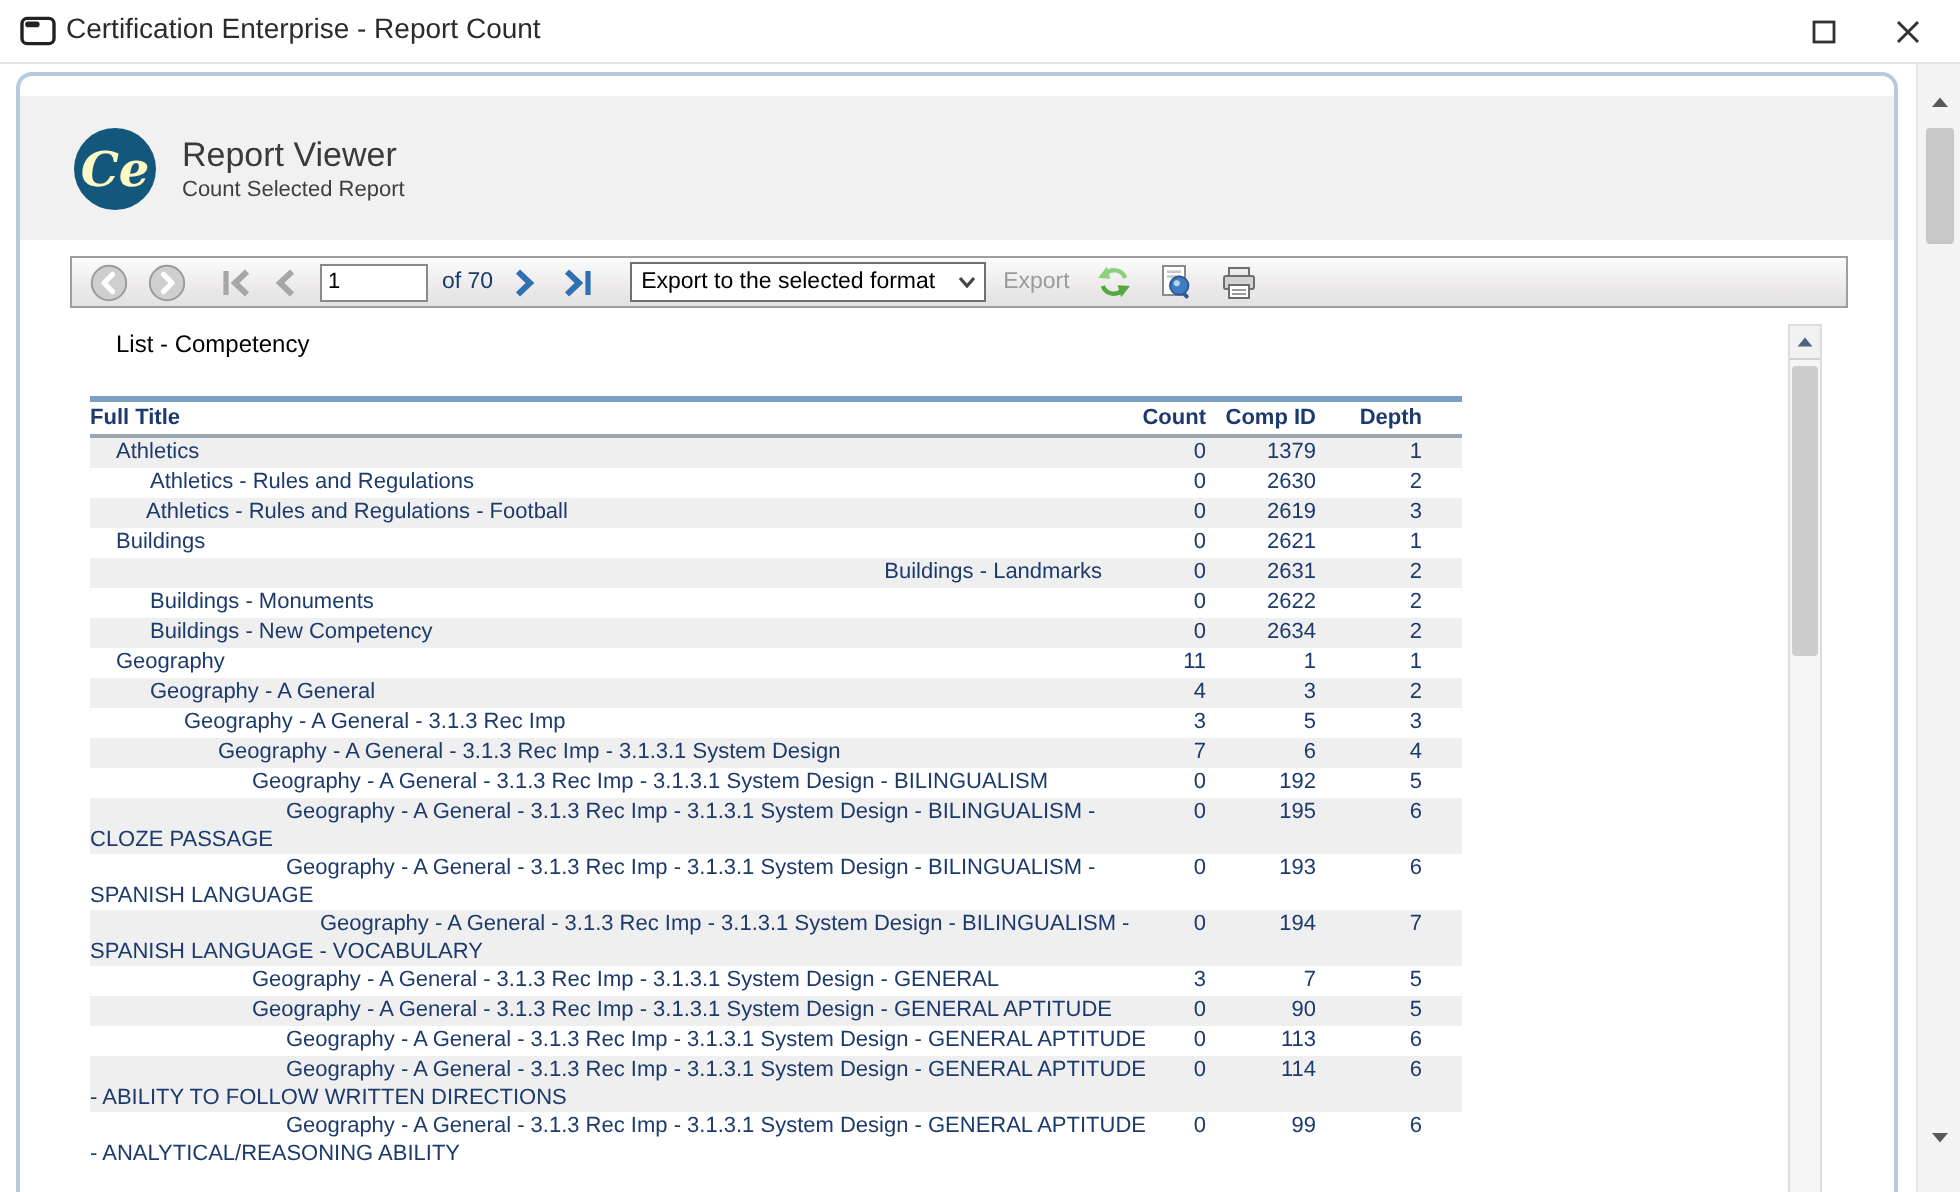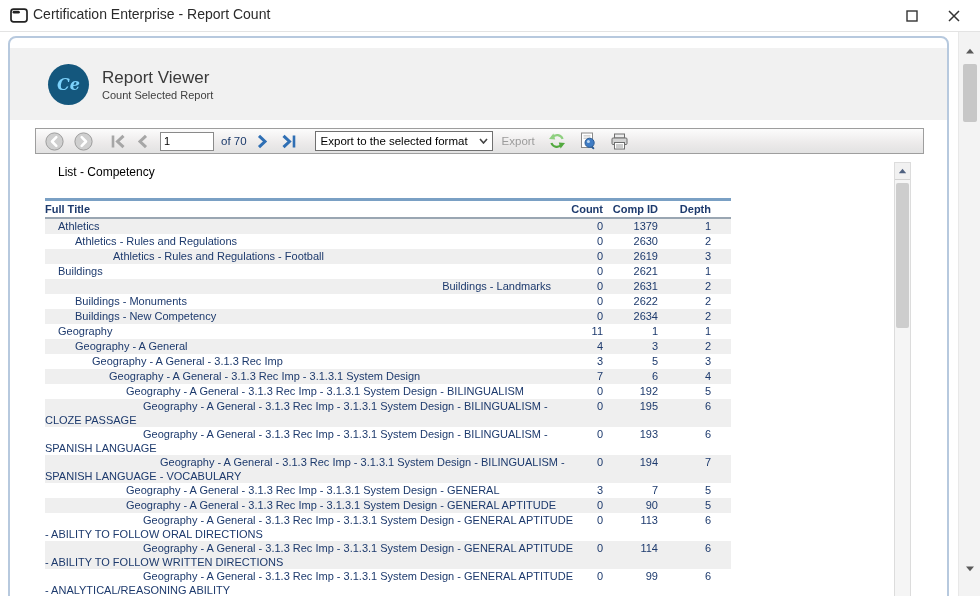--- a/index.html
+++ b/index.html
@@ -18,23 +18,23 @@
   
   .win-scrollbar{position:absolute;left:958px;top:32px;width:22px;height:564px;background:#f3f3f3;border-left:1px solid #e8e8e8;}
   .ws-btn{position:absolute;left:2px;width:18px;height:18px;display:flex;align-items:center;justify-content:center;background:#f3f3f3;}
   .ws-up{top:10px;}
   .ws-down{top:528px;}
   .ws-thumb{position:absolute;left:4px;top:32px;width:14px;height:58px;background:#c7c7c7;border-radius:2px;}
   
   .dialog{position:absolute;left:8px;top:36px;width:941px;height:572px;background:#fff;
     border:2px solid #b7c9de;border-radius:8px 8px 0 0;box-sizing:border-box;overflow:hidden;}
   .dialog-header{position:absolute;left:0;top:10px;right:0;height:72px;background:#f1f1f1;display:flex;align-items:center;}
-  .logo{width:41px;height:41px;border-radius:50%;background:#14577d;margin-left:38px;flex:0 0 auto;
-    display:flex;align-items:center;justify-content:center;color:#7dd3fc;
-    font-family:"DejaVu Serif",serif;font-style:italic;font-size:16px;font-weight:bold;}
+  .logo{width:41px;height:41px;border-radius:50%;background:#14577d;margin-left:27px;flex:0 0 auto;
+    display:flex;align-items:center;justify-content:center;color:#fef9c3;
+    font-family:"DejaVu Serif",serif;font-style:italic;font-size:24px;font-weight:bold;}
   .hdr-text{margin-left:13px;}
   .hdr-title{font-size:17px;color:#3a3a3a;line-height:20px;}
   .hdr-sub{font-size:11px;color:#3f3f3f;margin-top:1px;}
   
   .toolbar{position:absolute;left:25px;top:90px;width:889px;height:26px;box-sizing:border-box;
     border:1px solid #9e9e9e;background:linear-gradient(#fcfcfc,#eceaea 60%,#e2e2e2);
     display:flex;align-items:center;padding:0 9px;}
   .nav-ico{display:flex;align-items:center;justify-content:center;cursor:pointer;}
   .page-input{width:46px;height:15px;border:1px solid #8a8a8a;font-size:11px;padding:1px 3px;font-family:"Liberation Sans",sans-serif;}
   .of-label{font-size:11.5px;color:#1b3a6b;margin:0 10px 0 7px;}
@@ -207,21 +207,21 @@
             <div class="c-title">
               <div class="l1" style="padding-left: 30px;">Athletics - Rules and Regulations</div>
             </div>
             <div class="c-count">0</div>
             <div class="c-comp">2630</div>
             <div class="c-depth">2</div>
             <div class="c-pad"></div>
           </div>
           <div class="rrow gray">
             <div class="c-title">
-              <div class="l1" style="padding-left: 68px;">Athletics - Rules and Regulations - Football</div>
+              <div class="l1" style="padding-left: 28px;">Athletics - Rules and Regulations - Football</div>
             </div>
             <div class="c-count">0</div>
             <div class="c-comp">2619</div>
             <div class="c-depth">3</div>
             <div class="c-pad"></div>
           </div>
           <div class="rrow">
             <div class="c-title">
               <div class="l1" style="padding-left: 13px;">Buildings</div>
             </div>
@@ -346,21 +346,20 @@
               <div class="l1" style="padding-left: 81px;">Geography - A General - 3.1.3 Rec Imp - 3.1.3.1 System Design - GENERAL APTITUDE</div>
             </div>
             <div class="c-count">0</div>
             <div class="c-comp">90</div>
             <div class="c-depth">5</div>
             <div class="c-pad"></div>
           </div>
           <div class="rrow">
             <div class="c-title">
               <div class="l1" style="padding-left: 98px;">Geography - A General - 3.1.3 Rec Imp - 3.1.3.1 System Design - GENERAL APTITUDE</div>
-              <div class="l2">- ABILITY TO FOLLOW ORAL DIRECTIONS</div>
             </div>
             <div class="c-count">0</div>
             <div class="c-comp">113</div>
             <div class="c-depth">6</div>
             <div class="c-pad"></div>
           </div>
           <div class="rrow gray">
             <div class="c-title">
               <div class="l1" style="padding-left: 98px;">Geography - A General - 3.1.3 Rec Imp - 3.1.3.1 System Design - GENERAL APTITUDE</div>
               <div class="l2">- ABILITY TO FOLLOW WRITTEN DIRECTIONS</div>

